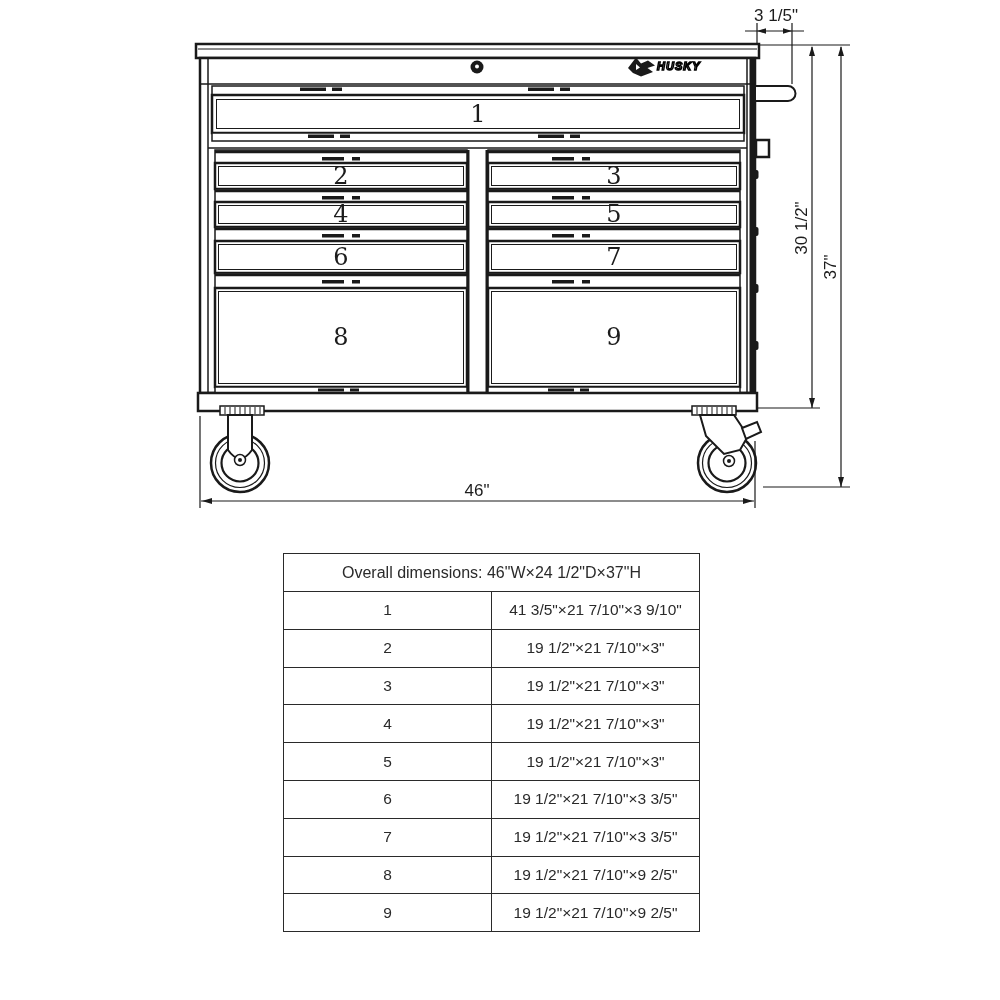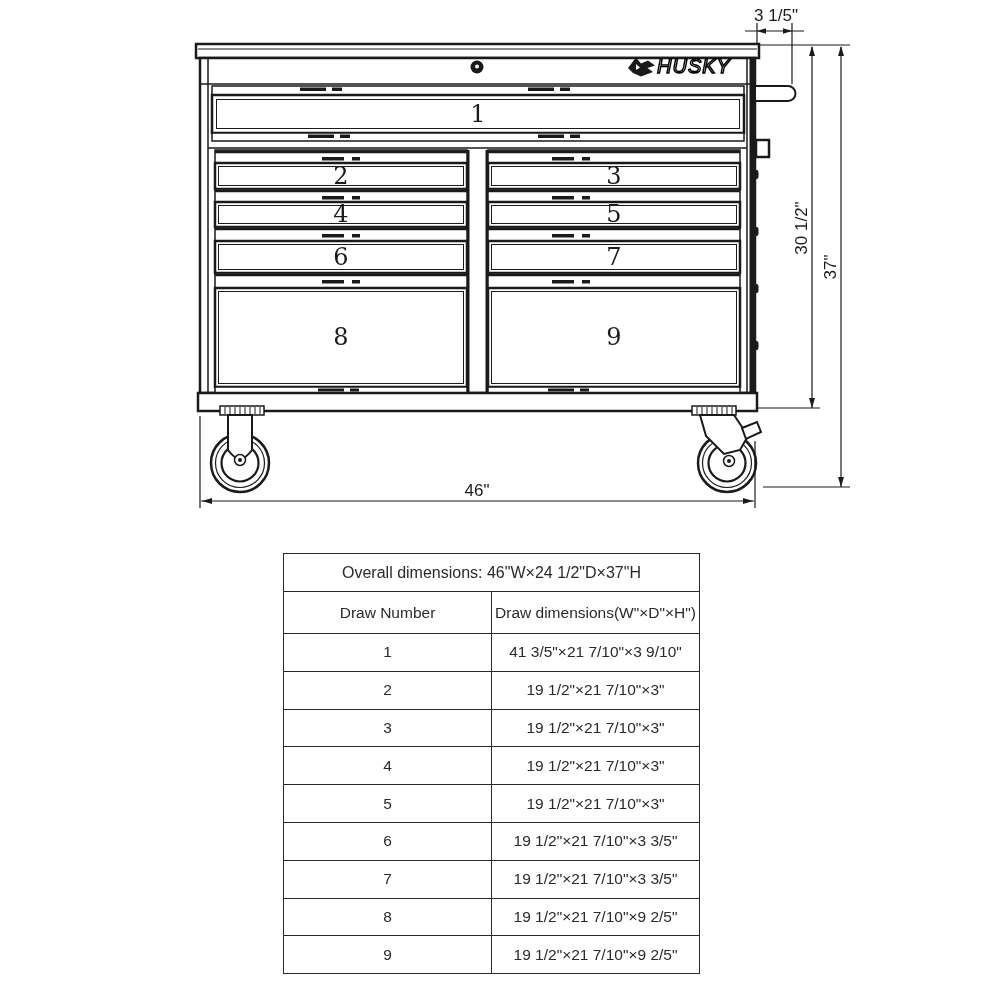--- a/index.html
+++ b/index.html
@@ -5,21 +5,21 @@
   html,body{margin:0;padding:0;background:#ffffff;}
   #page{position:relative;width:1000px;height:1000px;background:#ffffff;overflow:hidden;
         font-family:"Liberation Sans",sans-serif;color:#1f1f1f;}
   .abs{position:absolute;}
   
   .drawer-num{position:absolute;transform:translate(-50%,-50%);
       font-family:"DejaVu Serif",serif;font-size:24px;color:#1c1c1c;line-height:1;}
   .dim-label{position:absolute;transform:translate(-50%,-50%);
       font-size:17px;color:#1c1c1c;white-space:nowrap;line-height:1;}
   .dim-label.vert{transform:translate(-50%,-50%) rotate(-90deg);}
-  .brand-text{position:absolute;font-size:20px;font-weight:normal;font-style:italic;
+  .brand-text{position:absolute;font-size:11px;font-weight:bold;font-style:italic;
       letter-spacing:1px;color:#ffffff;-webkit-text-stroke:1.4px #000;
       text-shadow:0 0 1px #000;line-height:1;transform:translate(0,-50%);}
   
   .spec-table-wrap{position:absolute;left:283px;top:553px;width:417px;}
   table.spec{border-collapse:collapse;width:100%;table-layout:fixed;
       font-family:"Liberation Sans",sans-serif;color:#2a2a2a;}
   table.spec th,table.spec td{border:1.6px solid #2a2a2a;text-align:center;
       font-weight:normal;padding:0;background:#fff;}
   .row-overall th{height:37px;font-size:16px;}
   .row-cols th{height:41px;font-size:15.5px;}
@@ -246,24 +246,20 @@
   <span class="dim-label vert" style="left:801px;top:228px;">30 1/2"</span>
   <span class="dim-label vert" style="left:830px;top:267px;">37"</span>
   <span class="dim-label" style="left:477px;top:490px;">46"</span>
 
   <div class="spec-table-wrap">
     <table class="spec">
       <thead>
         <tr class="row-overall">
           <th colspan="2">Overall dimensions: 46"W×24 1/2"D×37"H</th>
         </tr>
-        <tr class="row-cols">
-          <th class="col-num">Draw Number</th>
-          <th class="col-dim">Draw dimensions(W"×D"×H")</th>
-        </tr>
       </thead>
       <tbody>
 
           <tr>
             <td class="col-num">1</td>
             <td class="col-dim">41 3/5"×21 7/10"×3 9/10"</td>
           </tr>
 
           <tr>
             <td class="col-num">2</td>

